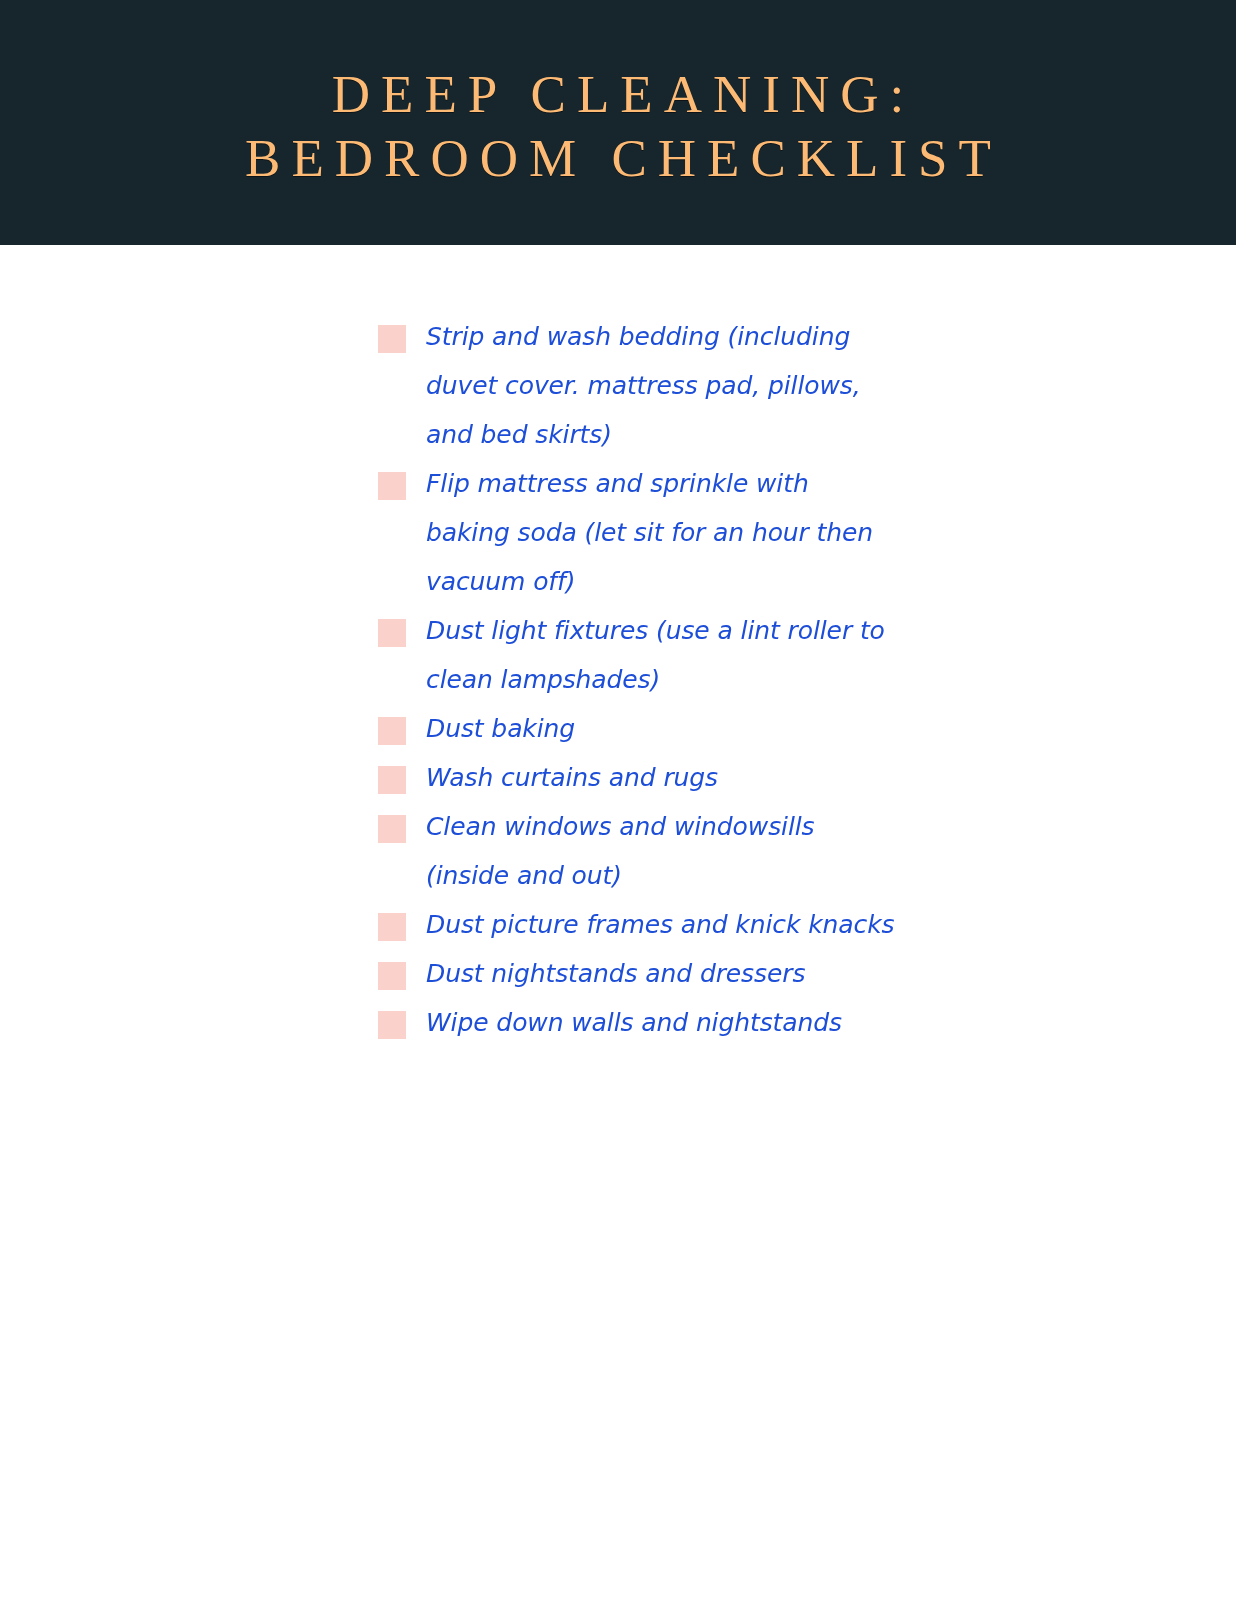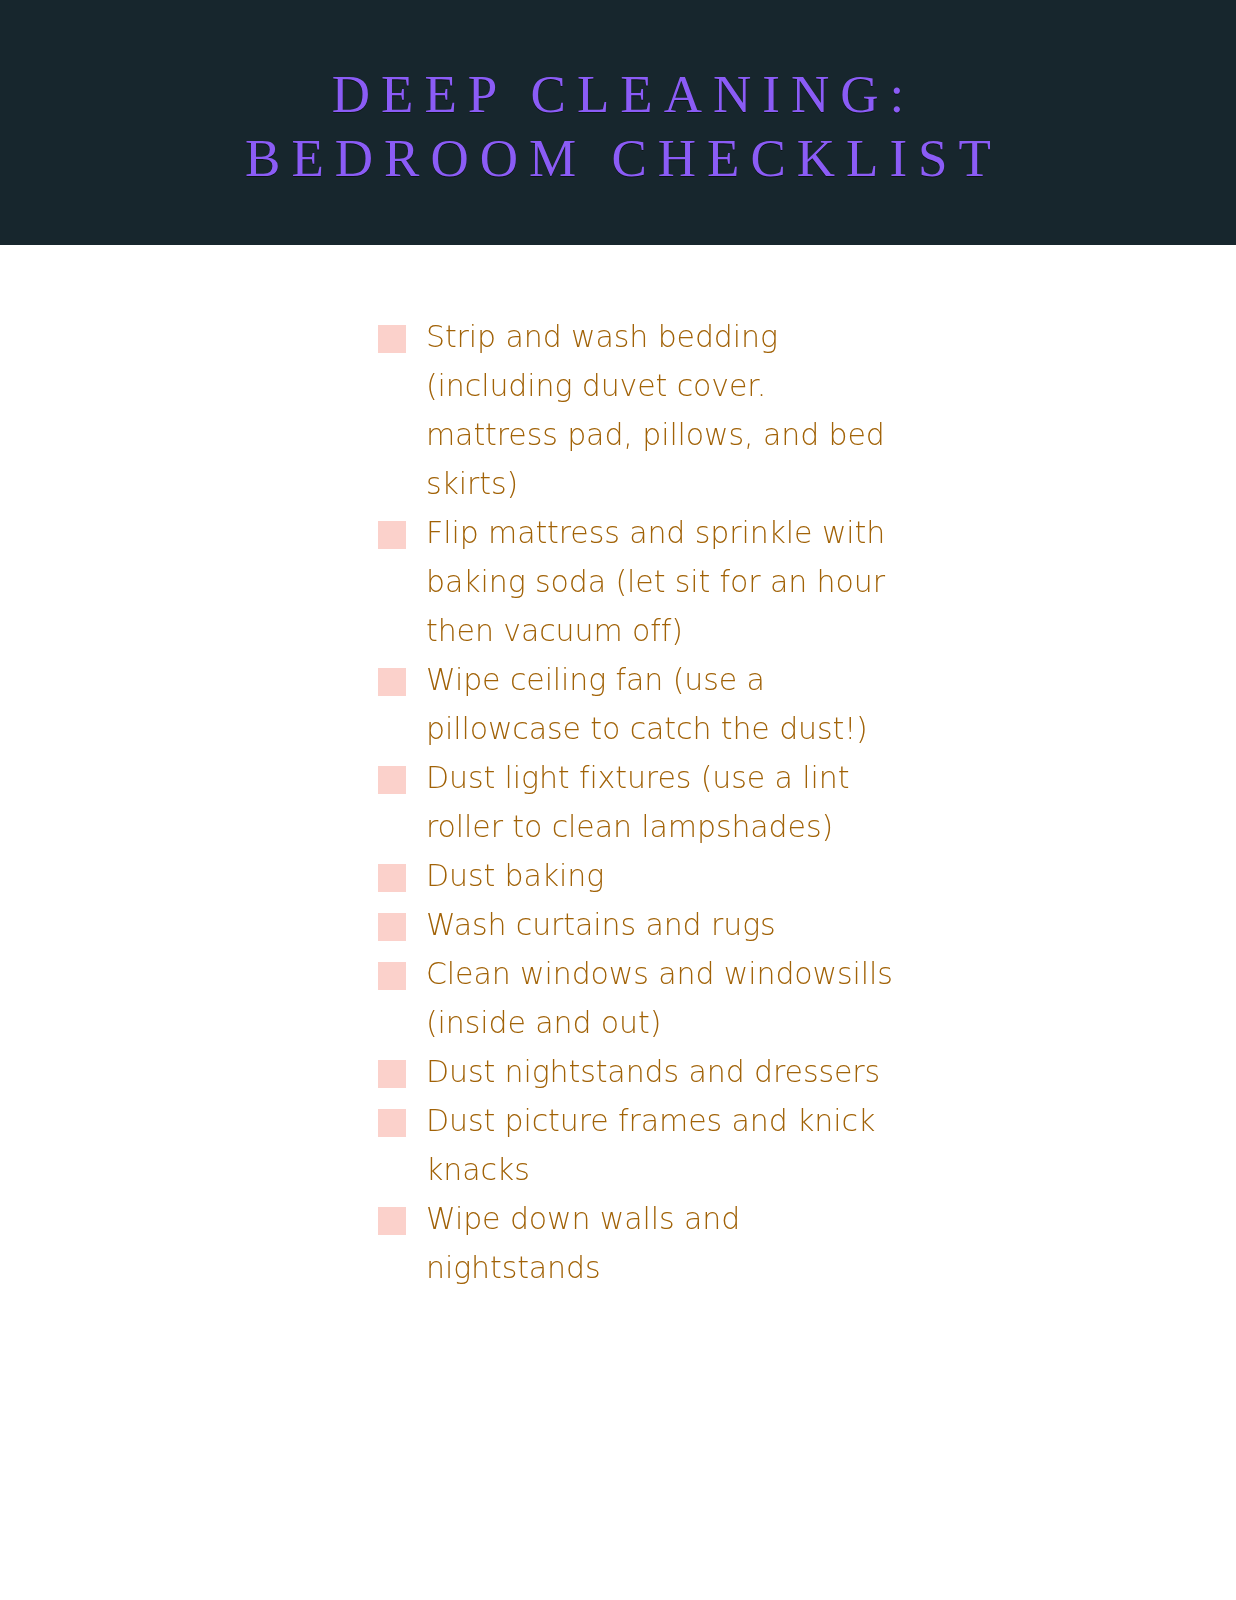--- a/index.html
+++ b/index.html
@@ -31,21 +31,21 @@
     background: #17262d;
     display: flex;
     flex-direction: column;
     align-items: center;
     justify-content: center;
     box-sizing: border-box;
     padding-top: 6px;
   }
   .title-line {
     font-family: "Liberation Serif", "DejaVu Serif", serif;
-    color: #8b5cf6;
+    color: #fdba74;
     font-size: 53px;
     line-height: 64px;
     letter-spacing: 11px;
     text-indent: 11px;
     font-weight: 400;
     white-space: nowrap;
     text-align: center;
     text-shadow: 0 1px 0 rgba(0,0,0,0.45);
   }
 
@@ -66,27 +66,28 @@
     position: absolute;
     left: 0;
     top: 13px;
     width: 28px;
     height: 28px;
     background: #fbd1cb;
   }
   .item-text {
     display: block;
     font-family: "DejaVu Sans", "Liberation Sans", sans-serif;
-    font-size: 30px;
+    font-size: 25px;
     line-height: 49px;
     font-weight: 300;
-    color: #a16207;
+    color: #1d4ed8;
     letter-spacing: -0.1px;
     white-space: pre-wrap;
     word-spacing: 0px;
+    font-style: italic;
   }
 </style>
 </head>
 <body>
 
 <div class="page">
 
   <div class="header-band">
     <div class="title-line">DEEP CLEANING:</div>
     <div class="title-line">BEDROOM CHECKLIST</div>
@@ -98,24 +99,20 @@
       <span class="checkbox"></span>
       <span class="item-text">Strip and wash bedding (including duvet cover. mattress pad, pillows, and bed skirts)</span>
     </div>
 
     <div class="check-item">
       <span class="checkbox"></span>
       <span class="item-text">Flip mattress and sprinkle with baking soda (let sit for an hour then vacuum off)</span>
     </div>
 
 
-    <div class="check-item">
-      <span class="checkbox"></span>
-      <span class="item-text">Wipe ceiling fan (use a pillowcase to catch the dust!)</span>
-    </div>
 
     <div class="check-item">
       <span class="checkbox"></span>
       <span class="item-text">Dust light fixtures (use a lint roller to clean lampshades)</span>
     </div>
 
     <div class="check-item">
       <span class="checkbox"></span>
       <span class="item-text">Dust baking</span>
     </div>
@@ -125,26 +122,26 @@
       <span class="item-text">Wash curtains and rugs</span>
     </div>
 
     <div class="check-item">
       <span class="checkbox"></span>
       <span class="item-text">Clean windows and windowsills (inside and out)</span>
     </div>
 
     <div class="check-item">
       <span class="checkbox"></span>
-      <span class="item-text">Dust nightstands and dressers</span>
+      <span class="item-text">Dust picture frames and knick knacks</span>
     </div>
 
     <div class="check-item">
       <span class="checkbox"></span>
-      <span class="item-text">Dust picture frames and knick knacks</span>
+      <span class="item-text">Dust nightstands and dressers</span>
     </div>
 
 
     <div class="check-item">
       <span class="checkbox"></span>
       <span class="item-text">Wipe down walls and nightstands</span>
     </div>
 
 
   </div>

